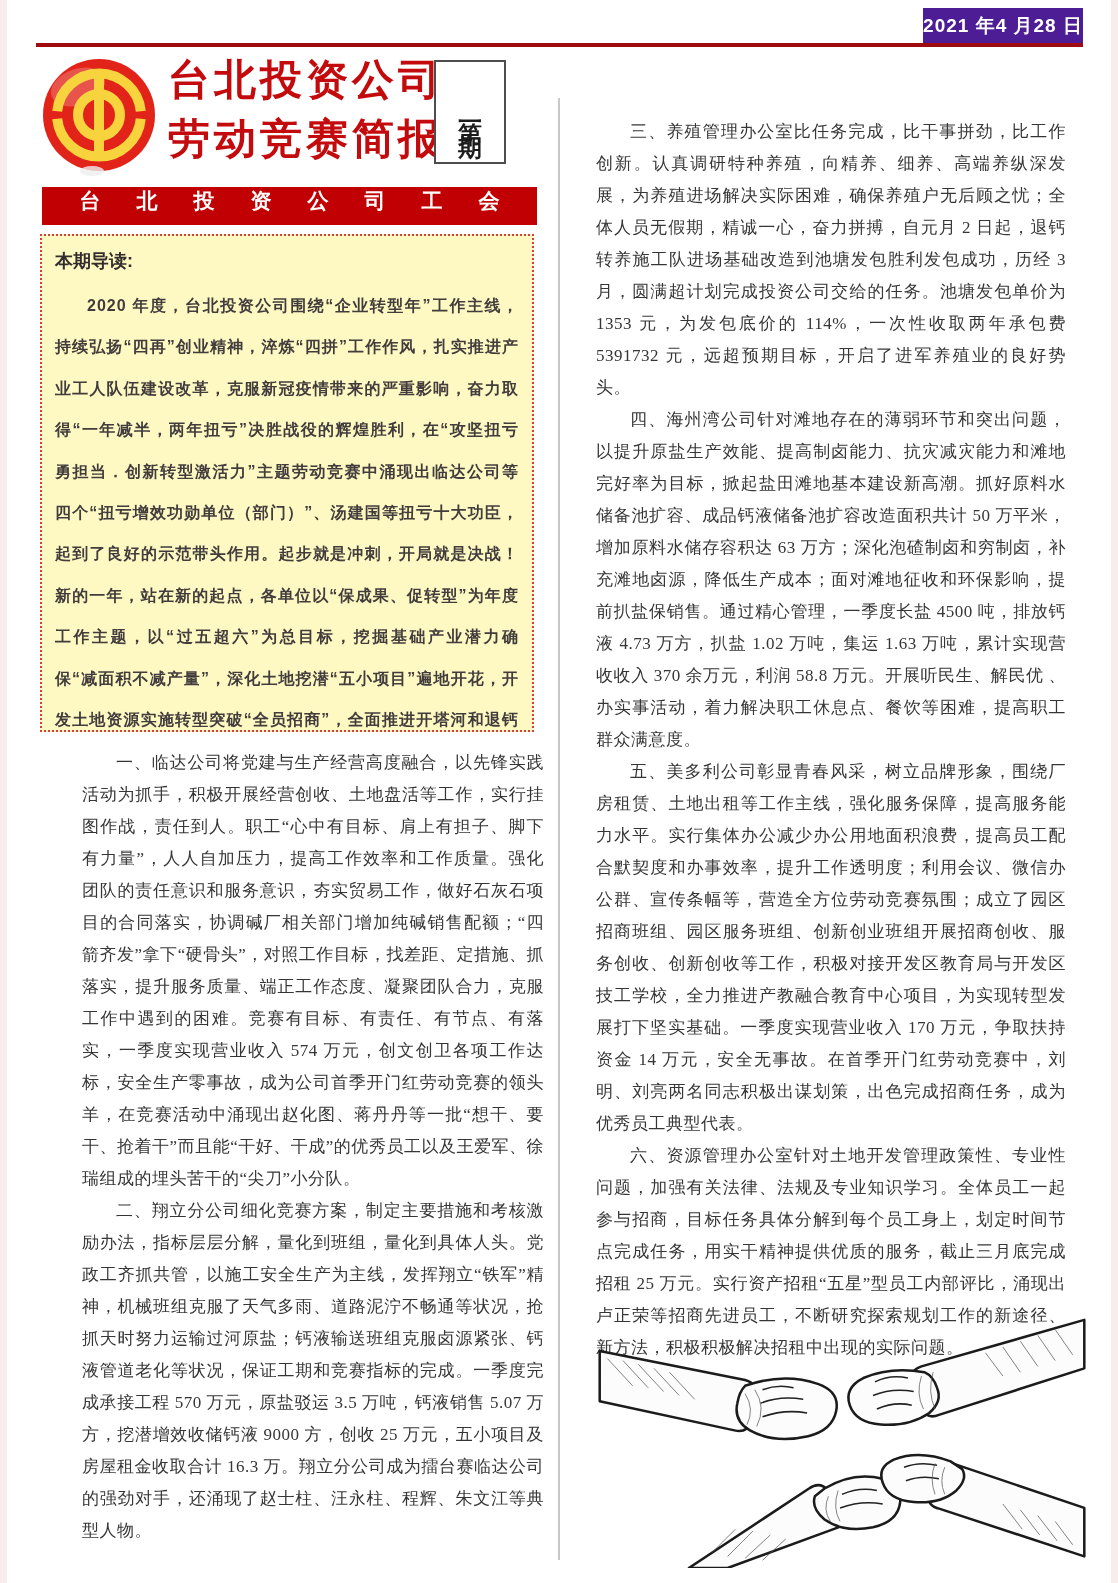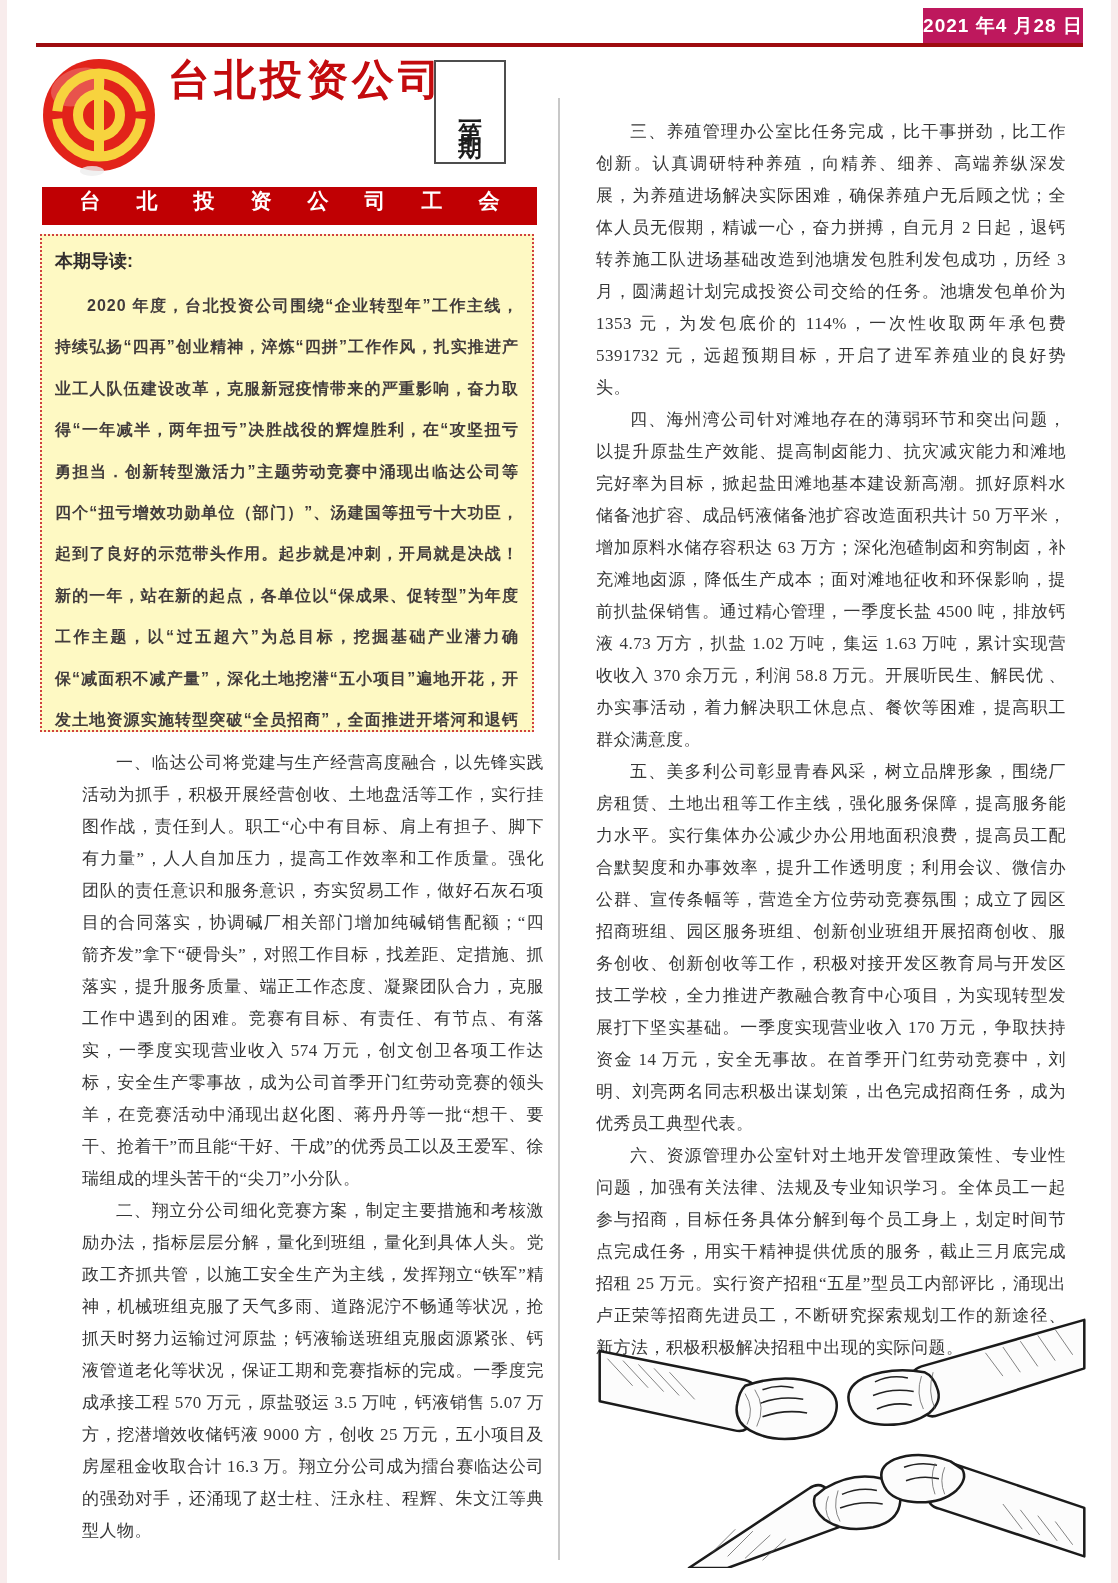--- a/index.html
+++ b/index.html
@@ -6,21 +6,21 @@
   body{
     width:1118px;height:1583px;background:#ffffff;position:relative;
     font-family:"Liberation Serif",serif;overflow:hidden;
   }
   .edge{position:absolute;top:0;width:7px;height:1583px;background:#f8ecec;}
   .edge.left{left:0;}
   .edge.right{right:0;}
 
   .date-badge{
     position:absolute;left:923px;top:8px;width:160px;height:36px;
-    background:#be185d;color:#ffffff;font-family:"Liberation Sans",sans-serif;
+    background:#4c1d95;color:#ffffff;font-family:"Liberation Sans",sans-serif;
     font-weight:bold;font-size:19px;line-height:36px;text-align:center;letter-spacing:1px;
   }
   .top-rule{position:absolute;left:36px;top:43px;width:1047px;height:4px;background:#9e0c10;}
 
   .logo{position:absolute;left:40px;top:55px;width:122px;height:124px;}
 
   .masthead-title{
     position:absolute;left:168px;top:50px;width:264px;
     color:#c30b0e;font-family:"Liberation Sans",sans-serif;font-weight:bold;
     font-size:42px;line-height:59px;letter-spacing:4px;white-space:nowrap;
@@ -87,20 +87,21 @@
     <ellipse cx="38" cy="32" rx="28" ry="18" fill="#ffffff" opacity="0.22" transform="rotate(-20 38 32)"></ellipse>
     <path d="M 17.2 56.3 A 42 42 0 0 1 100.8 56.3" fill="none" stroke="#f7d33e" stroke-width="10"></path>
     <path d="M 17.2 63.7 A 42 42 0 0 0 100.8 63.7" fill="none" stroke="#f7d33e" stroke-width="10"></path>
     <circle cx="59" cy="60" r="21" fill="none" stroke="#f7d33e" stroke-width="10"></circle>
     <rect x="54" y="22" width="10" height="76" fill="#f7d33e"></rect>
     <ellipse cx="52" cy="116" rx="12" ry="5" fill="#eeeeee" opacity="0.8"></ellipse>
   </svg>
 
   <div class="masthead-title">
     <div>台北投资公司</div>
+    <div>劳动竞赛简报</div>
   </div>
 
   <div class="issue-box">
     <div class="issue-text">第一期</div>
   </div>
 
   <div class="union-banner">
     <span>台北投资公司工会</span>
   </div>
 

